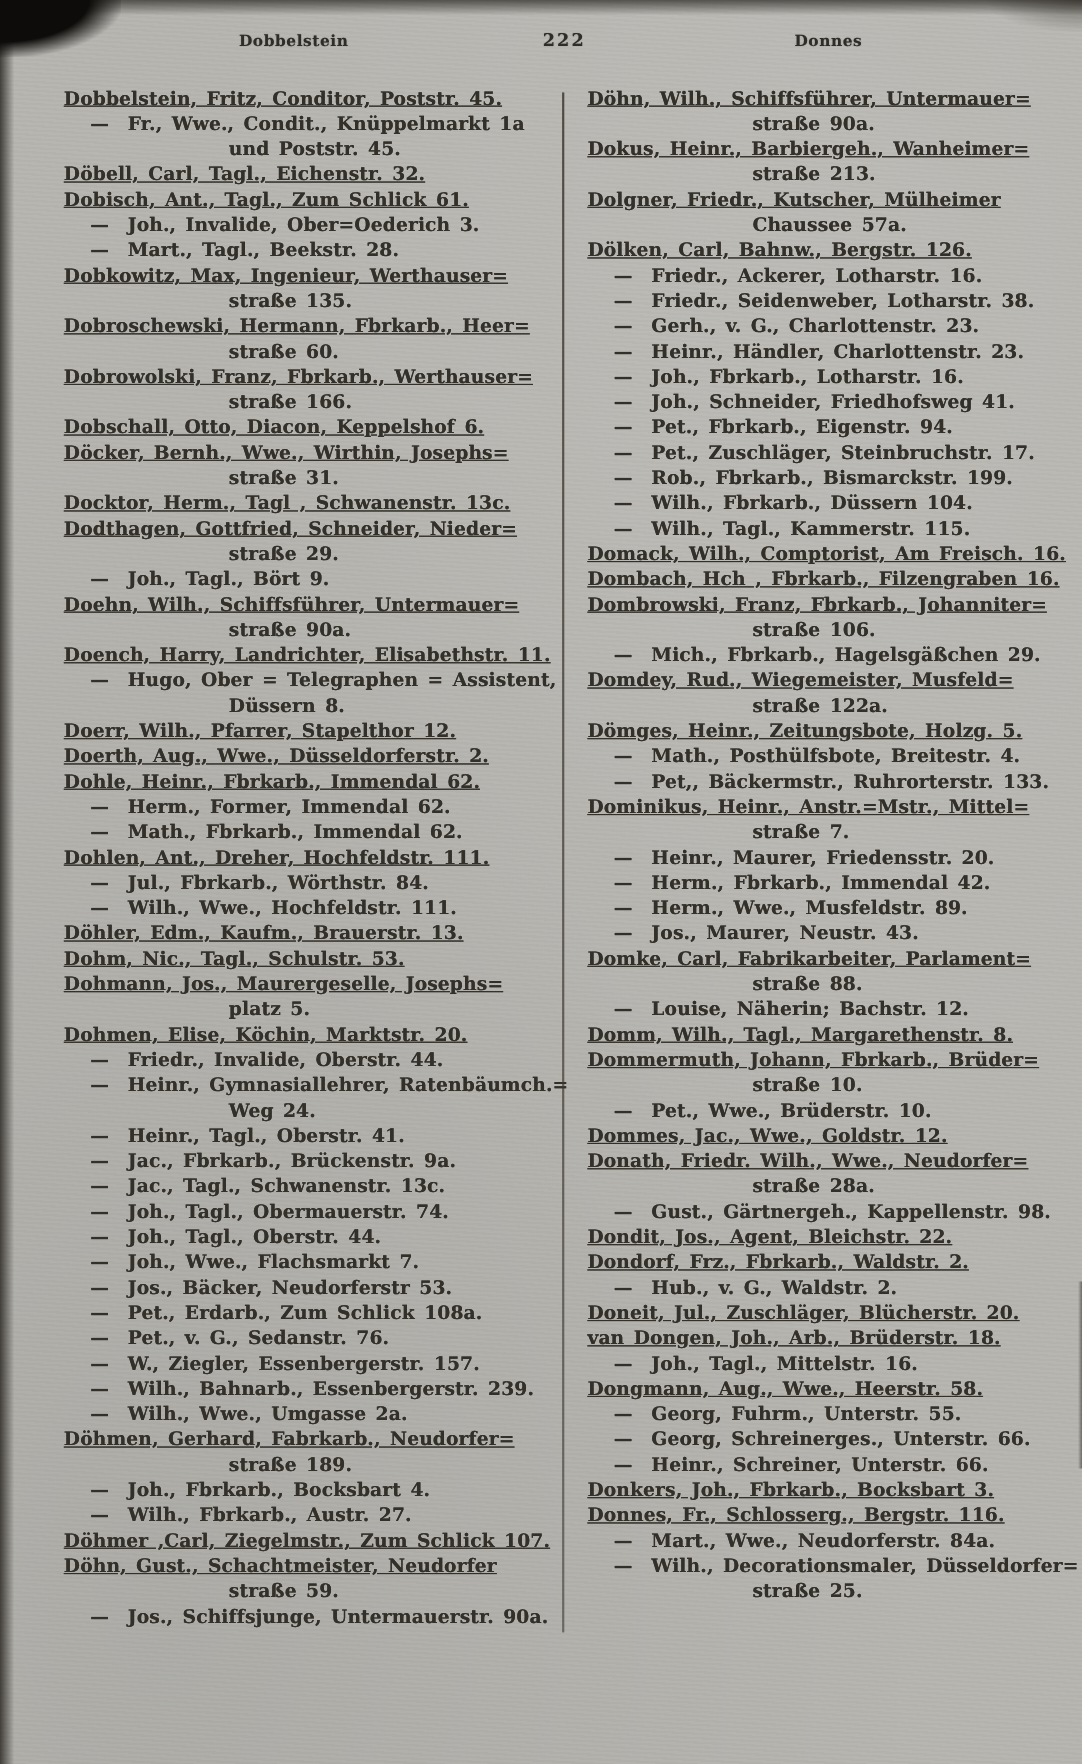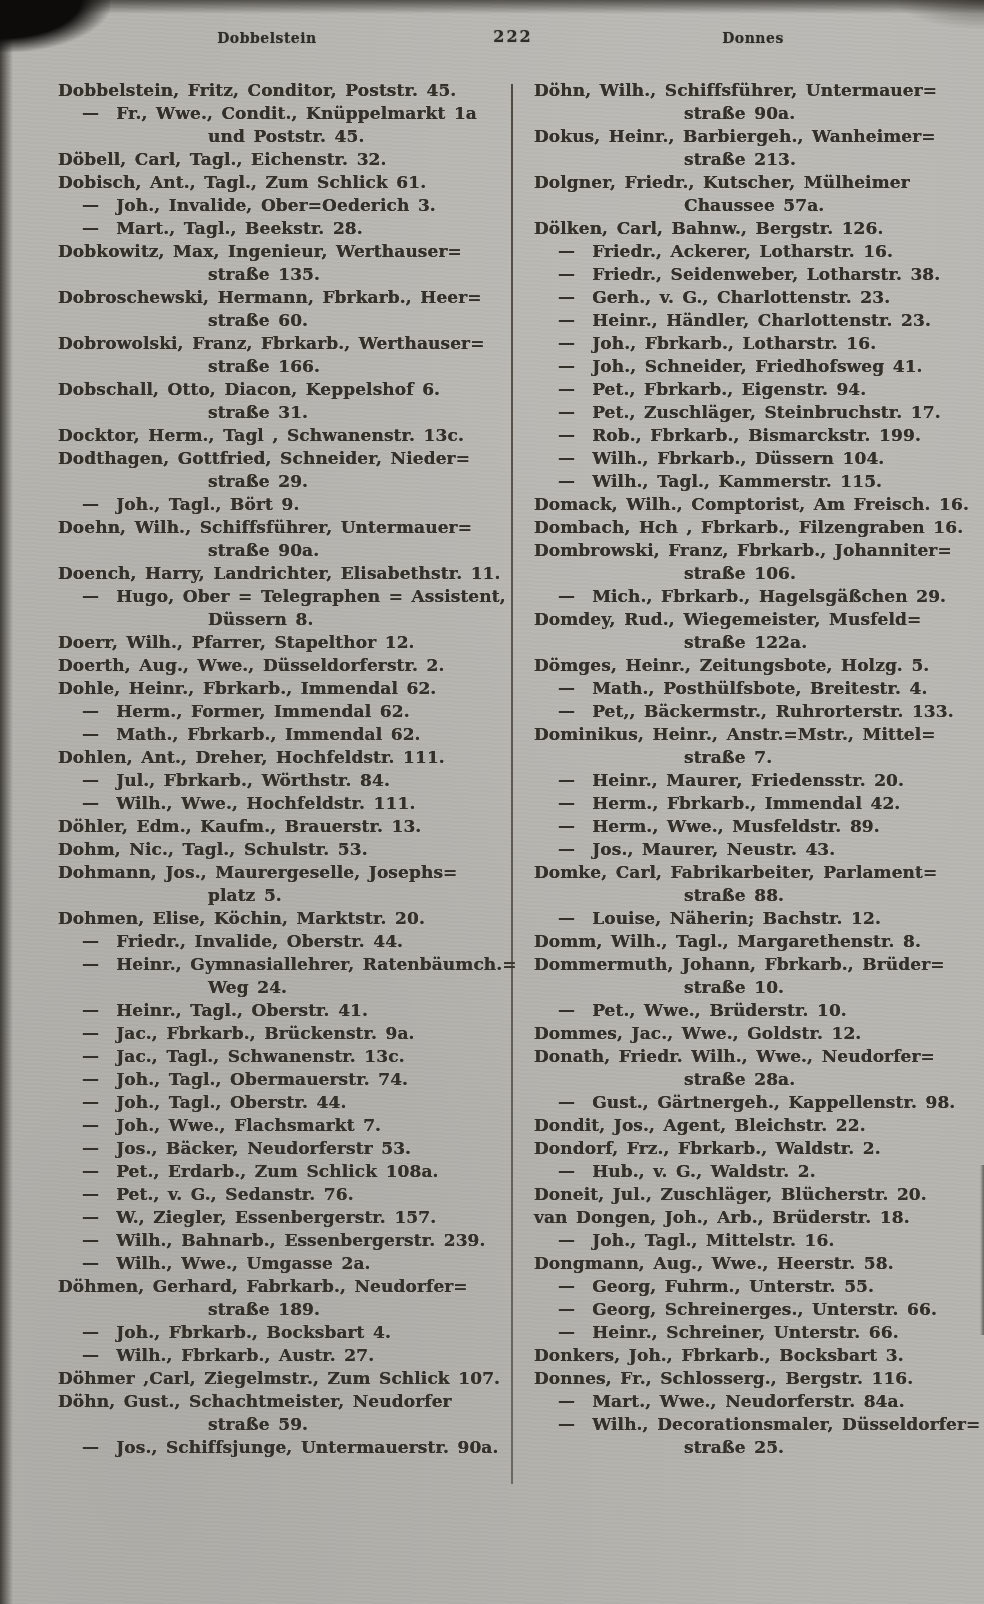--- a/index.html
+++ b/index.html
@@ -52,21 +52,21 @@
   .divider{
     position:absolute;left:511px;top:84px;height:1400px;width:2px;
     background:linear-gradient(to bottom, rgba(60,55,47,0.85), rgba(60,55,47,0.6));
   }
   .line{
     display:block;height:23px;line-height:23px;
     font-size:17px;font-weight:bold;color:#33302a;
     white-space:pre;letter-spacing:0.1px;word-spacing:2.5px;
     text-shadow:0 0 0.5px rgba(40,37,31,0.8);
   }
-  .ind0{padding-left:0;}
+  .ind0{padding-left:0;text-decoration:underline;}
   .ind1{padding-left:24px;}
   .ind2{padding-left:150px;}
 </style>
 </head>
 <body>
 
 <div class="page">
   <div class="edge-top"></div>
   <div class="edge-left"></div>
   <div class="corner-tl"></div>
@@ -87,20 +87,21 @@
       <div class="line ind0">Dobisch, Ant., Tagl., Zum Schlick 61.</div>
       <div class="line ind1">—  Joh., Invalide, Ober=Oederich 3.</div>
       <div class="line ind1">—  Mart., Tagl., Beekstr. 28.</div>
       <div class="line ind0">Dobkowitz, Max, Ingenieur, Werthauser=</div>
       <div class="line ind2">straße 135.</div>
       <div class="line ind0">Dobroschewski, Hermann, Fbrkarb., Heer=</div>
       <div class="line ind2">straße 60.</div>
       <div class="line ind0">Dobrowolski, Franz, Fbrkarb., Werthauser=</div>
       <div class="line ind2">straße 166.</div>
       <div class="line ind0">Dobschall, Otto, Diacon, Keppelshof 6.</div>
+      <div class="line ind0">Döcker, Bernh., Wwe., Wirthin, Josephs=</div>
       <div class="line ind2">straße 31.</div>
       <div class="line ind0">Docktor, Herm., Tagl , Schwanenstr. 13c.</div>
       <div class="line ind0">Dodthagen, Gottfried, Schneider, Nieder=</div>
       <div class="line ind2">straße 29.</div>
       <div class="line ind1">—  Joh., Tagl., Bört 9.</div>
       <div class="line ind0">Doehn, Wilh., Schiffsführer, Untermauer=</div>
       <div class="line ind2">straße 90a.</div>
       <div class="line ind0">Doench, Harry, Landrichter, Elisabethstr. 11.</div>
       <div class="line ind1">—  Hugo, Ober = Telegraphen = Assistent,</div>
       <div class="line ind2">Düssern 8.</div>

